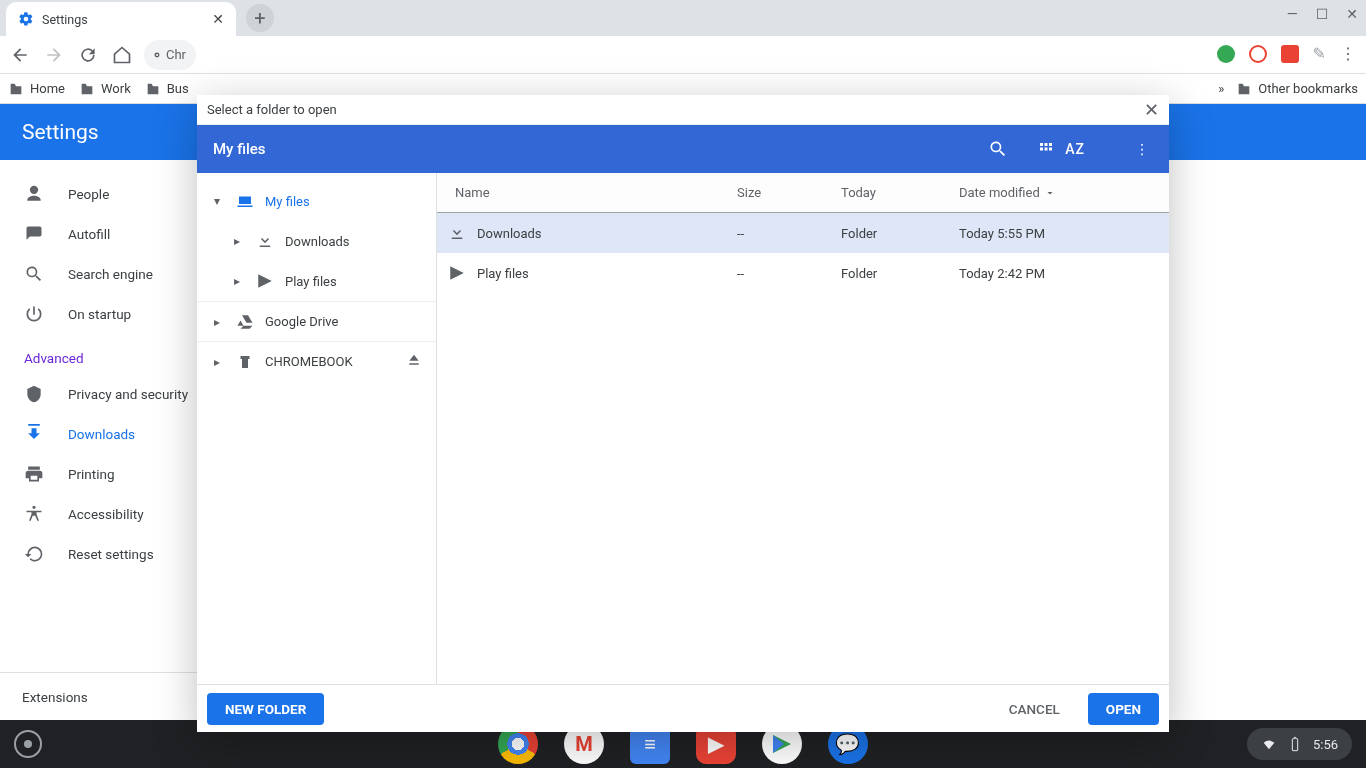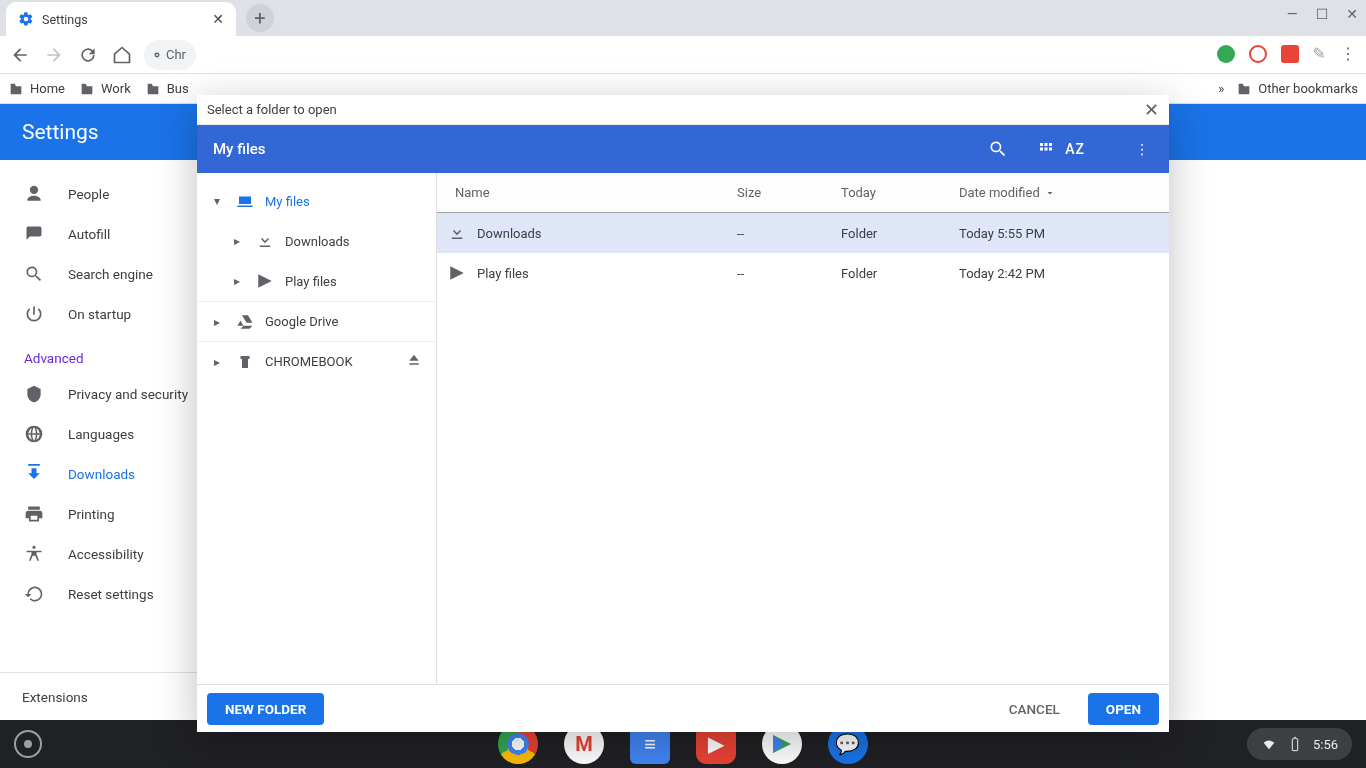--- a/index.html
+++ b/index.html
@@ -268,26 +268,20 @@
         <span>On startup</span>
       </div>
 
     <div class="sb-head">Advanced</div>
 
     <div class="sb-item">
         <svg viewBox="0 0 24 24">
           <path d="M12 2l8 4v6c0 5-3.4 9.3-8 10-4.6-.7-8-5-8-10V6z"></path>
         </svg>
         <span>Privacy and security</span>
-      </div>
-    <div class="sb-item">
-        <svg viewBox="0 0 24 24">
-          <path d="M12 2a10 10 0 1 0 10 10A10 10 0 0 0 12 2zm7 9h-3a16 16 0 0 0-1.4-6A8 8 0 0 1 19 11zM12 4c1 1.3 2 3.6 2.1 7H9.9C10 7.6 11 5.3 12 4zM5 11a8 8 0 0 1 4.4-6A16 16 0 0 0 8 11zm0 2h3a16 16 0 0 0 1.4 6A8 8 0 0 1 5 13zm7 7c-1-1.3-2-3.6-2.1-7h4.2C14 16.4 13 18.7 12 20zm2.6-1a16 16 0 0 0 1.4-6h3a8 8 0 0 1-4.4 6z"></path>
-        </svg>
-        <span>Languages</span>
       </div>
     <div class="sb-item active">
         <svg viewBox="0 0 24 24">
           <path d="M5 20h14v-2H5zm7-18L5 9h4v6h6V9h4z" transform="rotate(180 12 10)"></path>
         </svg>
         <span>Downloads</span>
       </div>
     <div class="sb-item">
         <svg viewBox="0 0 24 24">
           <path d="M19 8H5a3 3 0 0 0-3 3v6h4v4h12v-4h4v-6a3 3 0 0 0-3-3zm-3 11H8v-5h8zM19 3H5v4h14z"></path>

